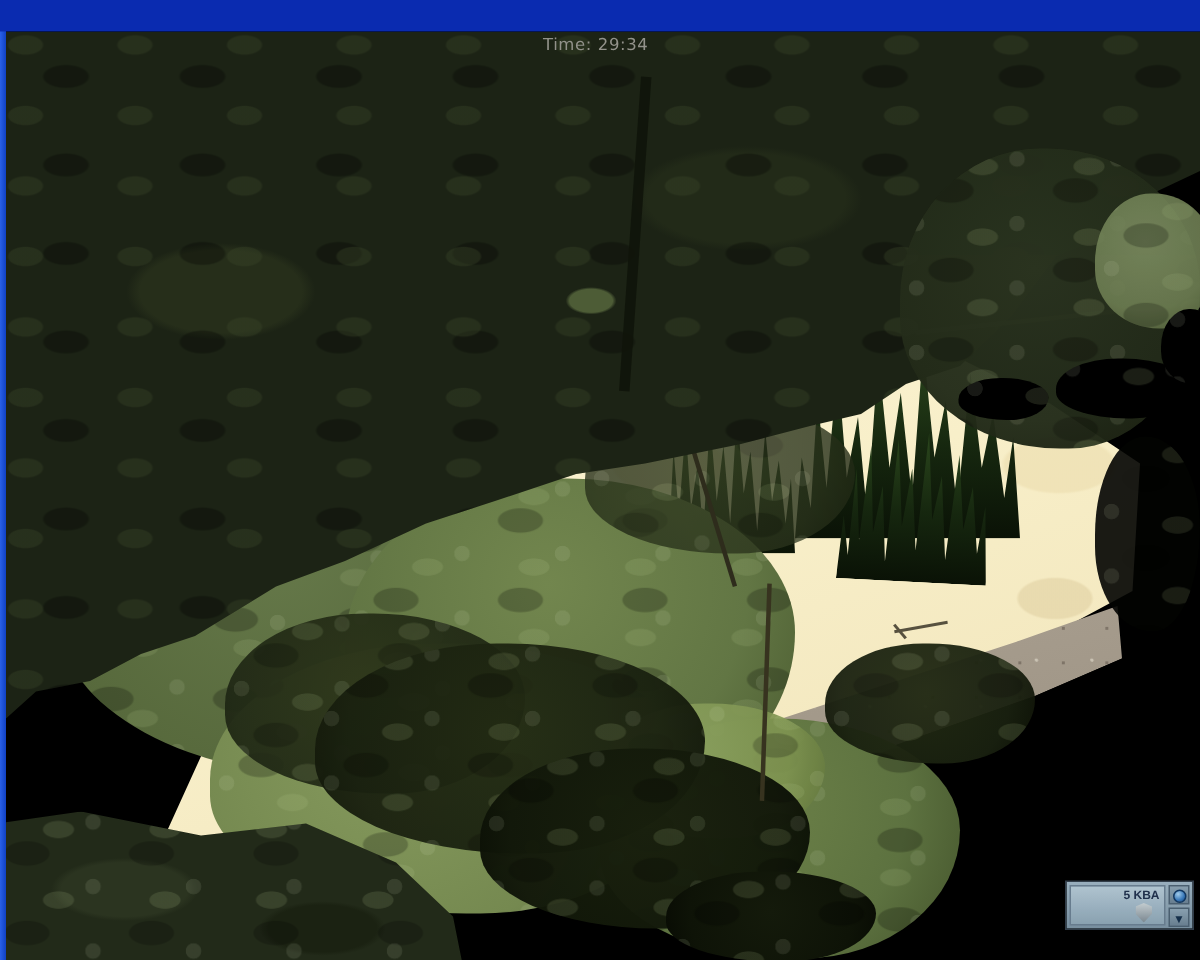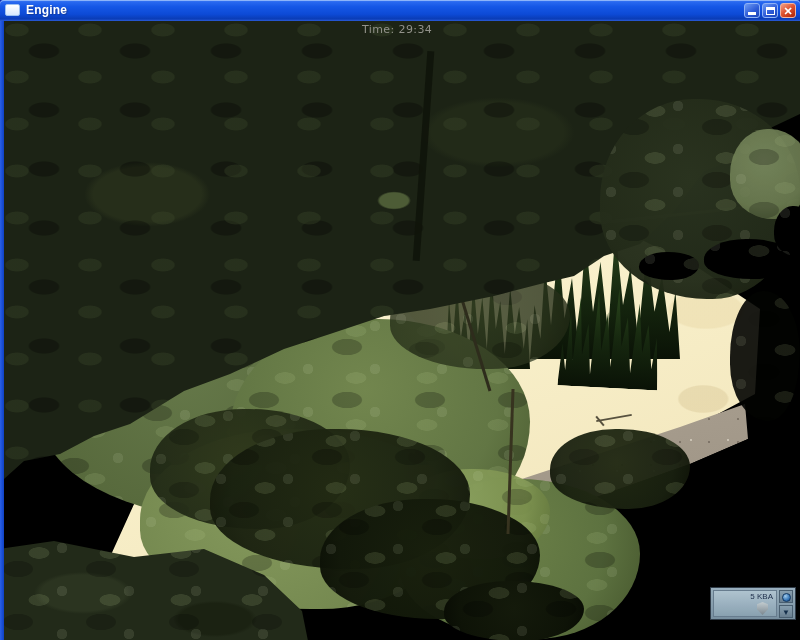--- a/index.html
+++ b/index.html
@@ -71,49 +71,36 @@
 
   .stem{position:absolute;}
   .hud-time{position:absolute;left:358px;top:2px;font-family:"DejaVu Sans",sans-serif;
     font-size:11px;color:#92928a;letter-spacing:.4px;}
 
   
   .widget{position:absolute;left:706px;top:566px;width:86px;height:33px;border:1px solid #33404c;
     background:linear-gradient(180deg,#9fb6c5,#7d95a6);opacity:.96;}
   .widget-body{position:absolute;left:2px;top:2px;right:18px;bottom:2px;
     background:linear-gradient(180deg,#b6cbd8,#8fa8b8);border:1px solid #6c8294;}
-  .widget-label{position:absolute;right:3px;top:1px;font-size:8px;font-weight:normal;color:#223350;}
+  .widget-label{position:absolute;right:3px;top:1px;font-size:8px;font-weight:bold;color:#223350;}
   .widget-shield{position:absolute;right:8px;top:11px;width:11px;height:13px;
     background:linear-gradient(180deg,#d2d9db,#7d8890);
     clip-path:polygon(50% 0,100% 18%,100% 55%,50% 100%,0 55%,0 18%);opacity:.85;}
   .wbtn{position:absolute;right:2px;width:14px;height:13px;
     background:linear-gradient(180deg,#8ea6b6,#6d8496);border:1px solid #4e6375;}
   .wbtn.top{top:2px;} .wbtn.bot{top:17px;}
   .orb{position:absolute;left:2px;top:2px;width:9px;height:9px;border-radius:50%;
     background:radial-gradient(circle at 35% 30%,#a8d4f4,#3a7cc0 60%,#1c4e86);border:1px solid #123a66;}
   .warrow{position:absolute;left:2px;top:3px;font-size:8px;line-height:8px;color:#16314e;}
 </style>
 </head>
 <body>
 
 <div class="stage">
 
-  <div class="titlebar">
-    <div class="app-icon"></div>
-    <div class="title-text">Engine</div>
-    <div class="cap blue btn-min">
-      <div class="g-min"></div>
-    </div>
-    <div class="cap blue btn-max">
-      <div class="g-max"></div>
-    </div>
-    <div class="cap red btn-close">
-      <div class="g-close">✕</div>
-    </div>
-  </div>
   <div class="frame-left"></div>
 
   <div class="client">
 
     <div class="layer bright-ground"></div>
 
     <div class="layer ledge"></div>
     <div class="scratch-a"></div>
     <div class="scratch-b"></div>
     <div class="layer under-black"></div>

